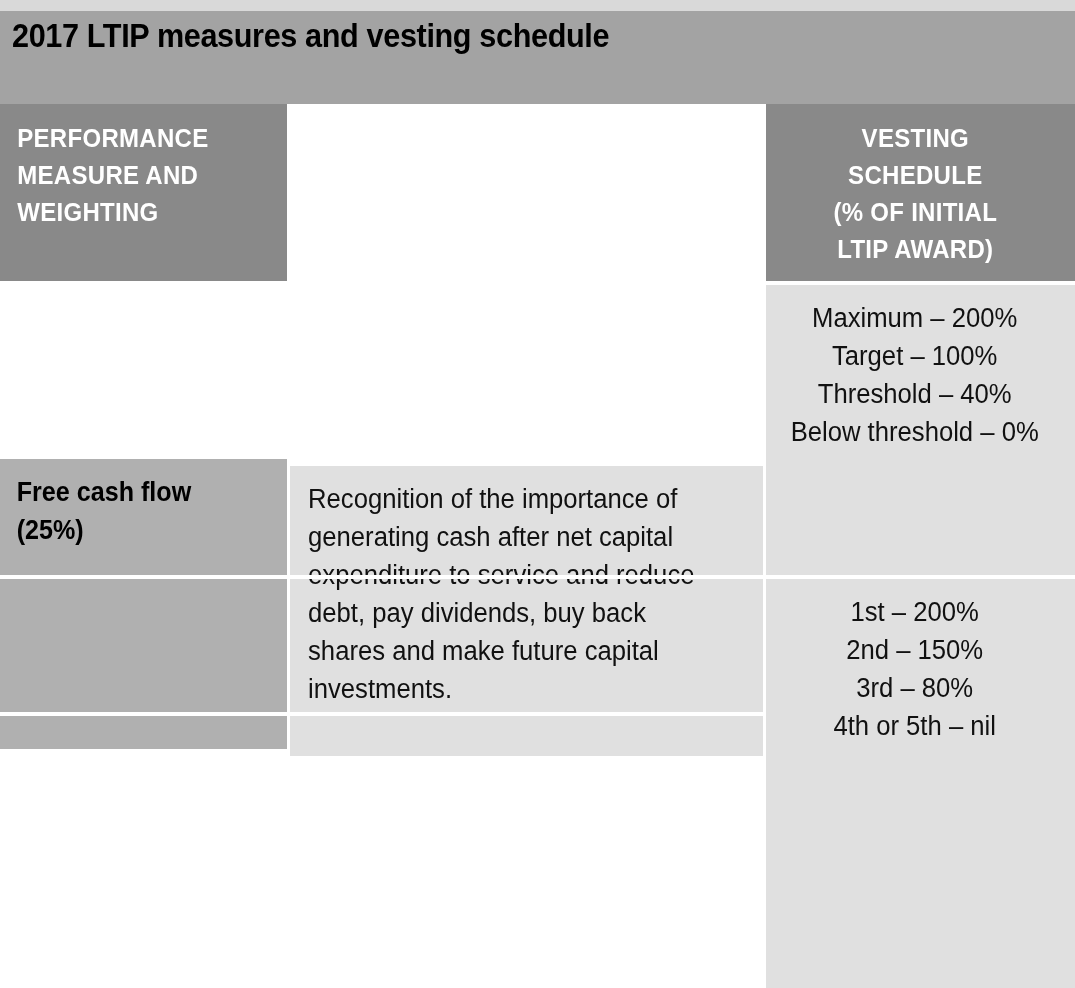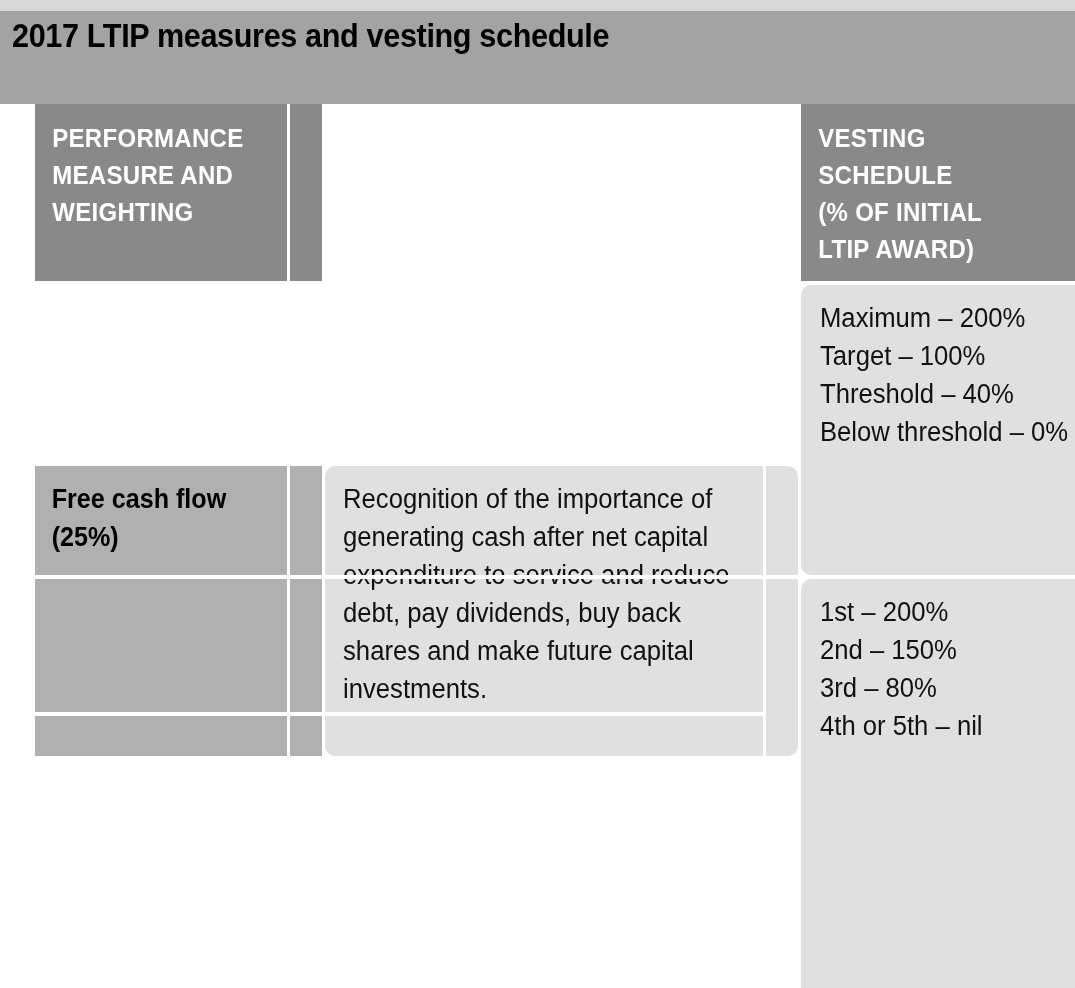--- a/index.html
+++ b/index.html
@@ -61,27 +61,26 @@
     position: absolute;
     left: 0;
     width: 1075px;
     display: block;
   }
 
   .cell {
     position: absolute;
     box-sizing: border-box;
     overflow: hidden;
-    margin-left: 35px;
   }
 
   
   .col1 { left: 0px;   width: 287px; }
   .col2 { left: 290px; width: 473px; }
-  .col3 { left: 766px; width: 309px; }
+  .col3 { left: 766px; width: 309px; text-align: center; }
 
   .hdr {
     background: #898989;
     color: #ffffff;
   }
   .hdr .txt {
     font-family: "Liberation Sans", sans-serif;
     font-weight: bold;
     font-size: 25px;
     line-height: 37px;
@@ -102,21 +101,20 @@
     font-size: 27px;
     line-height: 38px;
     padding: 14px 12px 0 18px;
     transform: scaleX(0.93);
     transform-origin: left top;
   }
 
   .light {
     background: #e0e0e0;
     color: #111111;
-    border-radius: 10px;
   }
   .light .txt {
     font-family: "Liberation Sans", sans-serif;
     font-weight: normal;
     font-size: 27px;
     line-height: 38px;
     padding: 14px 16px 0 19px;
     transform: scaleX(0.95);
     transform-origin: left top;
   }
@@ -172,21 +170,21 @@
         <div class="txt">
           <span>VESTING</span><br>
           <span>SCHEDULE</span><br>
           <span>(% OF INITIAL</span><br>
           <span>LTIP AWARD)</span>
         </div>
       </div>
     </div>
 
     <div class="row" style="top:181px;height:290px;">
-      <div class="cell measure col1" style="top:181px;height:290px;">
+      <div class="cell measure col1" style="top:174px;height:290px;">
         <div class="txt">Free cash flow (25%)</div>
       </div>
       <div class="cell light col2" style="top:181px;height:290px;">
         <div class="txt">Recognition of the importance of generating cash after net capital expenditure to service and reduce debt, pay dividends, buy back shares and make future capital investments.</div>
       </div>
     </div>
 
     <div class="row" style="top:475px;height:133px;">
       
       

